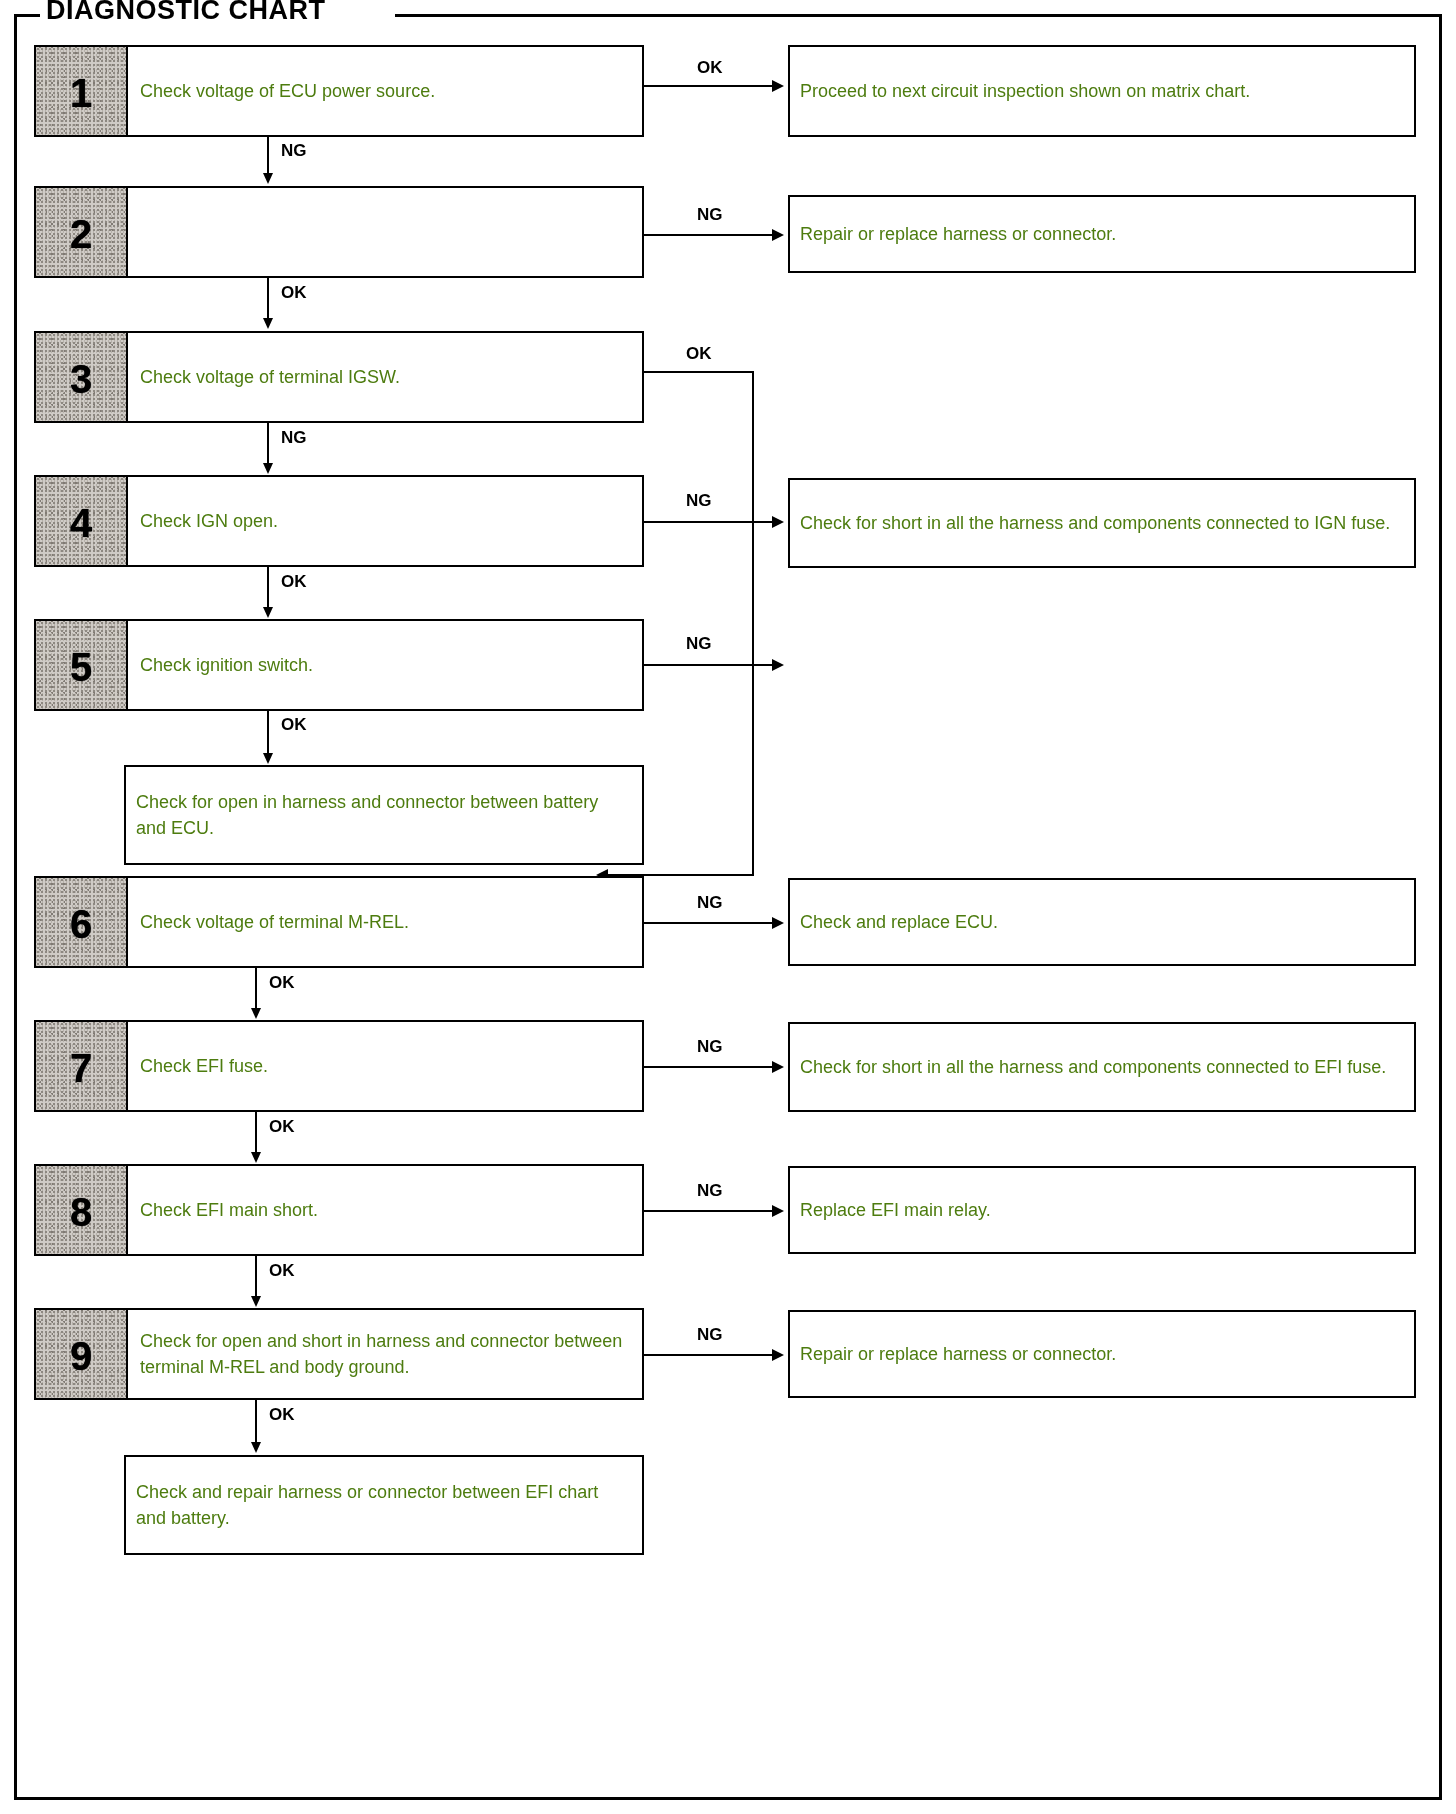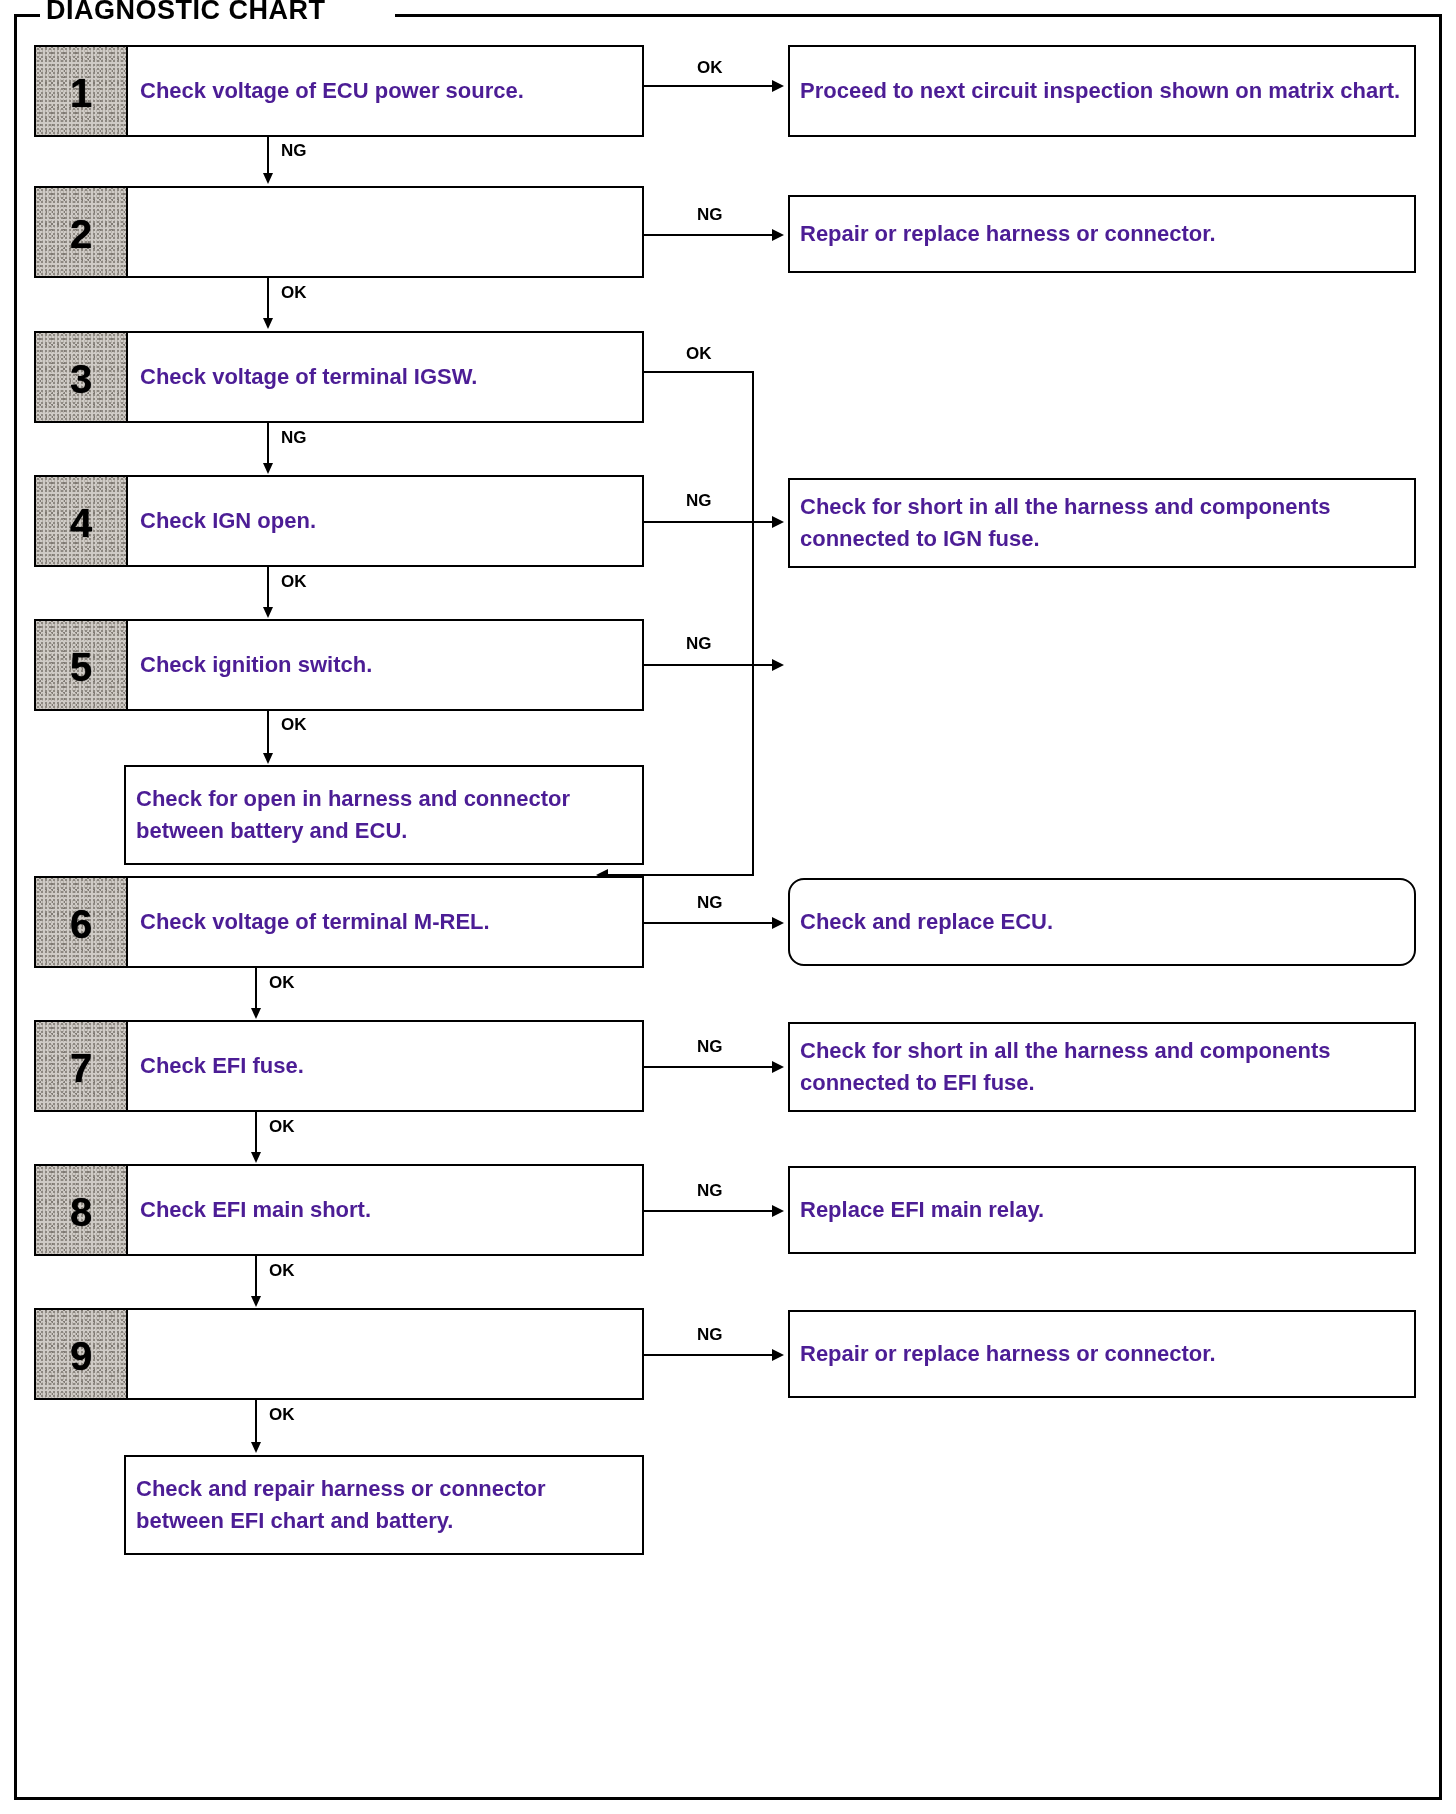--- a/index.html
+++ b/index.html
@@ -11,21 +11,21 @@
   #frame-bottom{position:absolute;left:14px;top:1797px;width:1428px;height:3px;background:#000;}
   #frame-right{position:absolute;left:1439px;top:14px;width:3px;height:1786px;background:#000;}
   #frame-top-left{position:absolute;left:14px;top:14px;width:26px;height:3px;background:#000;}
   #frame-top-right{position:absolute;left:395px;top:14px;width:1047px;height:3px;background:#000;}
   #chart-title{position:absolute;left:46px;top:-5px;font-size:27px;font-weight:bold;
     letter-spacing:.5px;color:#000;white-space:nowrap;}
 
   
   .box{position:absolute;box-sizing:border-box;border:2px solid #000;background:#fff;
        display:flex;align-items:center;}
-  .box .txt{font-size:22px;line-height:1.45;color:#4c1d95;padding:0 10px;font-weight:bold;}
+  .box .txt{font-size:18px;line-height:1.45;color:#4d7c0f;padding:0 10px;}
   .numcell{position:absolute;left:-2px;top:-2px;bottom:-2px;width:94px;
     border:2px solid #000;box-sizing:border-box;
     background-color:#cfcbc6;
     background-image:
       radial-gradient(#8d8881 .9px, transparent 1px),
       radial-gradient(#b5b0a9 .9px, transparent 1px),
       radial-gradient(#7a756e .7px, transparent .8px);
     background-size:4px 4px, 3px 5px, 6px 6px;
     background-position:0 0, 2px 1px, 1px 3px;
     display:flex;align-items:center;justify-content:center;}
@@ -144,21 +144,21 @@
 
   <div class="box step" style="left:34px;top:876px;width:610px;height:92px;">
     <div class="numcell">
       <span>6</span>
     </div>
     <div class="txt">Check voltage of terminal M-REL.</div>
   </div>
   <div class="hline" style="left:644px;top:922px;width:136px;"></div>
   <div class="arrow-right" style="left:772px;top:917px;"></div>
   <div class="lbl" style="left:697px;top:893px;">NG</div>
-  <div class="box" style="left:788px;top:878px;width:628px;height:88px;border-radius:16px;">
+  <div class="box" style="left:788px;top:878px;width:628px;height:88px;">
     <div class="txt">Check and replace ECU.</div>
   </div>
   <div class="vline" style="left:255px;top:968px;width:2px;height:44px;"></div>
   <div class="arrow-down" style="left:251px;top:1008px;"></div>
   <div class="lbl" style="left:269px;top:973px;">OK</div>
 
   <div class="box step" style="left:34px;top:1020px;width:610px;height:92px;">
     <div class="numcell">
       <span>7</span>
     </div>
@@ -187,20 +187,21 @@
     <div class="txt">Replace EFI main relay.</div>
   </div>
   <div class="vline" style="left:255px;top:1256px;width:2px;height:44px;"></div>
   <div class="arrow-down" style="left:251px;top:1296px;"></div>
   <div class="lbl" style="left:269px;top:1261px;">OK</div>
 
   <div class="box step" style="left:34px;top:1308px;width:610px;height:92px;">
     <div class="numcell">
       <span>9</span>
     </div>
+    <div class="txt">Check for open and short in harness and connector between terminal M-REL and body ground.</div>
   </div>
   <div class="hline" style="left:644px;top:1354px;width:136px;"></div>
   <div class="arrow-right" style="left:772px;top:1349px;"></div>
   <div class="lbl" style="left:697px;top:1325px;">NG</div>
   <div class="box" style="left:788px;top:1310px;width:628px;height:88px;">
     <div class="txt">Repair or replace harness or connector.</div>
   </div>
   <div class="vline" style="left:255px;top:1400px;width:2px;height:46px;"></div>
   <div class="arrow-down" style="left:251px;top:1442px;"></div>
   <div class="lbl" style="left:269px;top:1405px;">OK</div>

